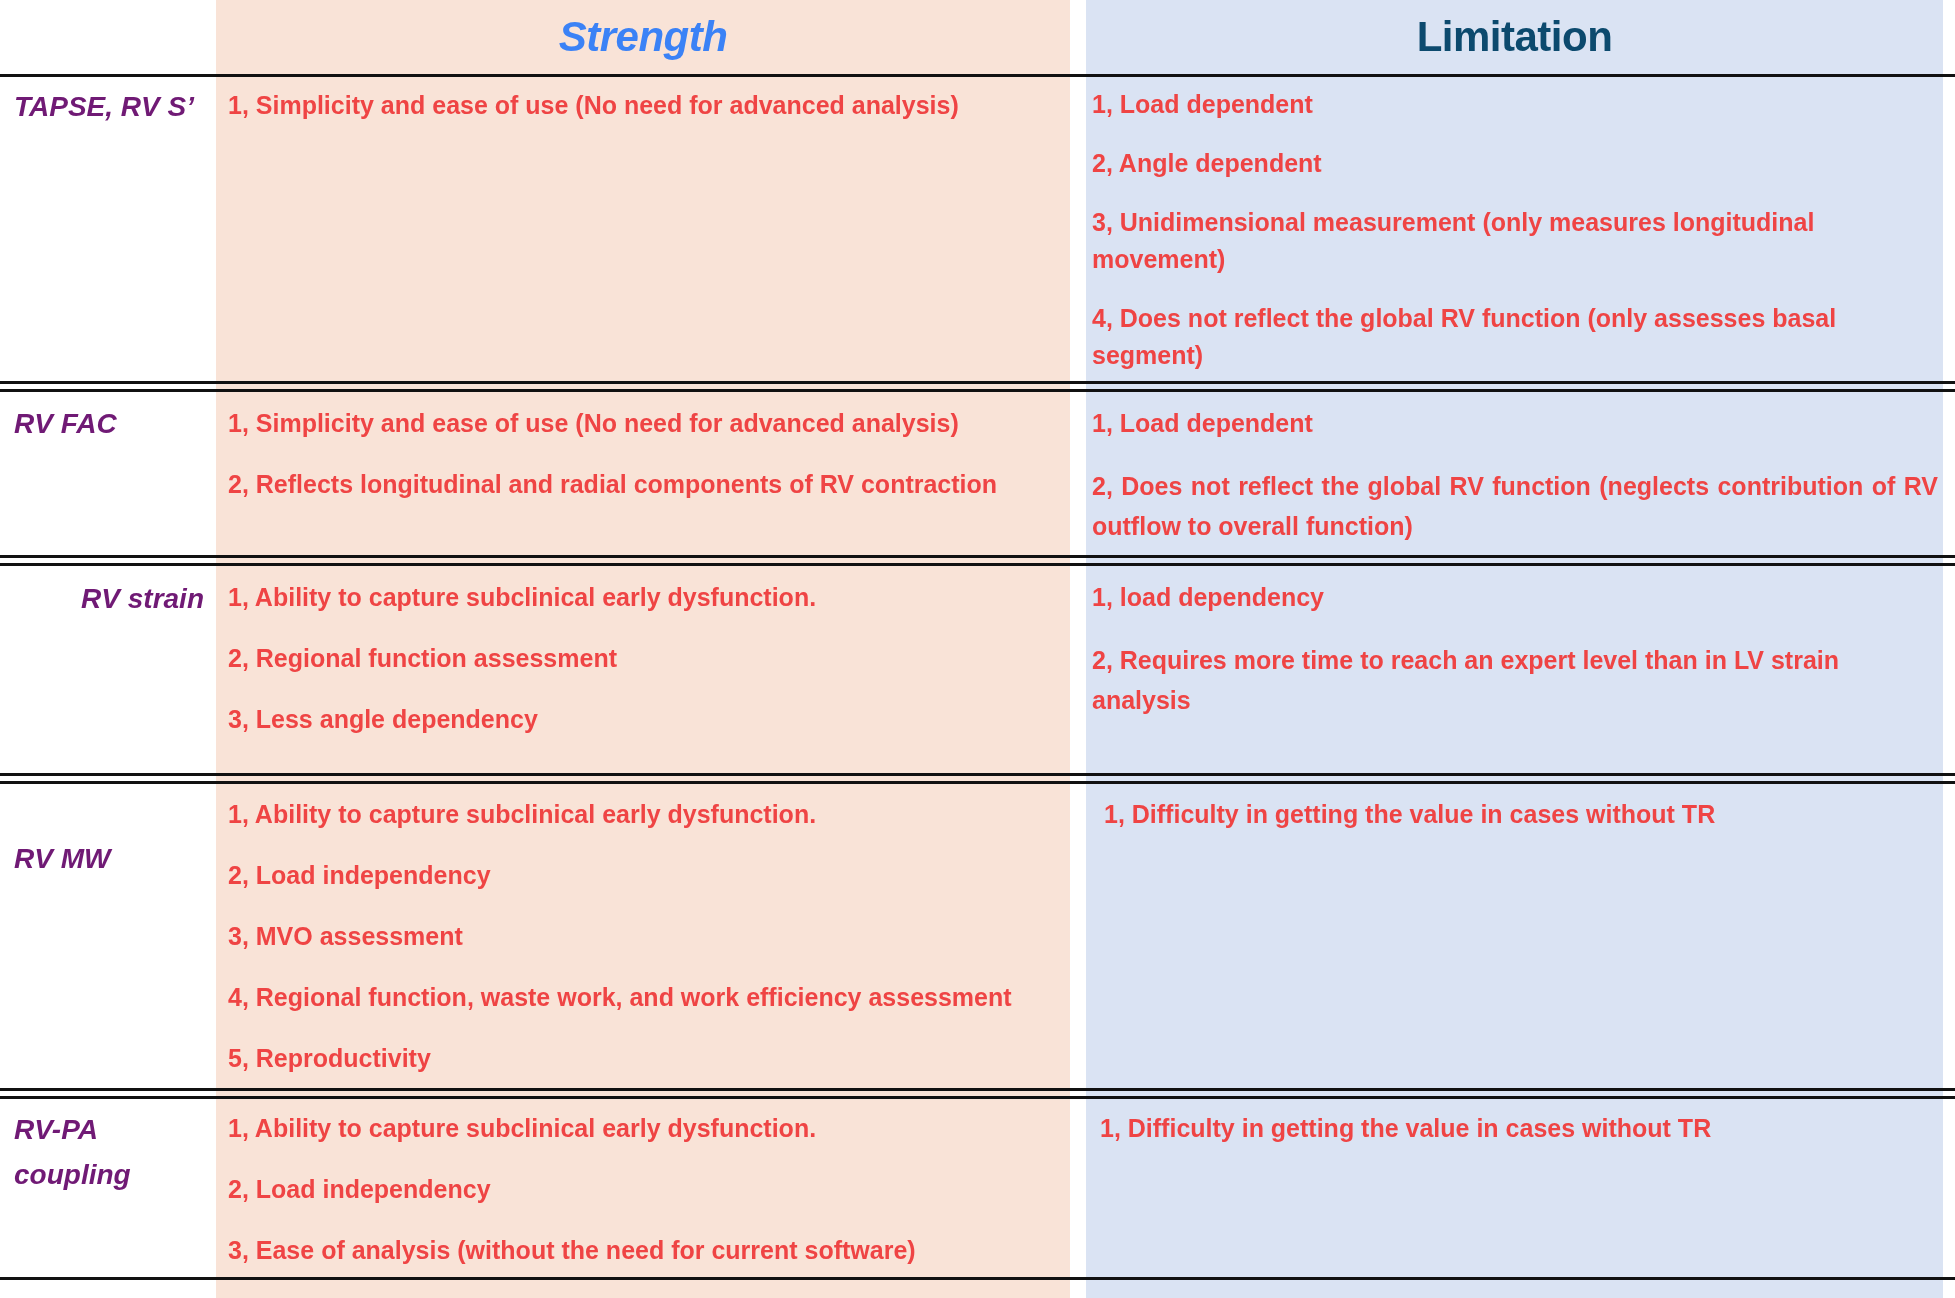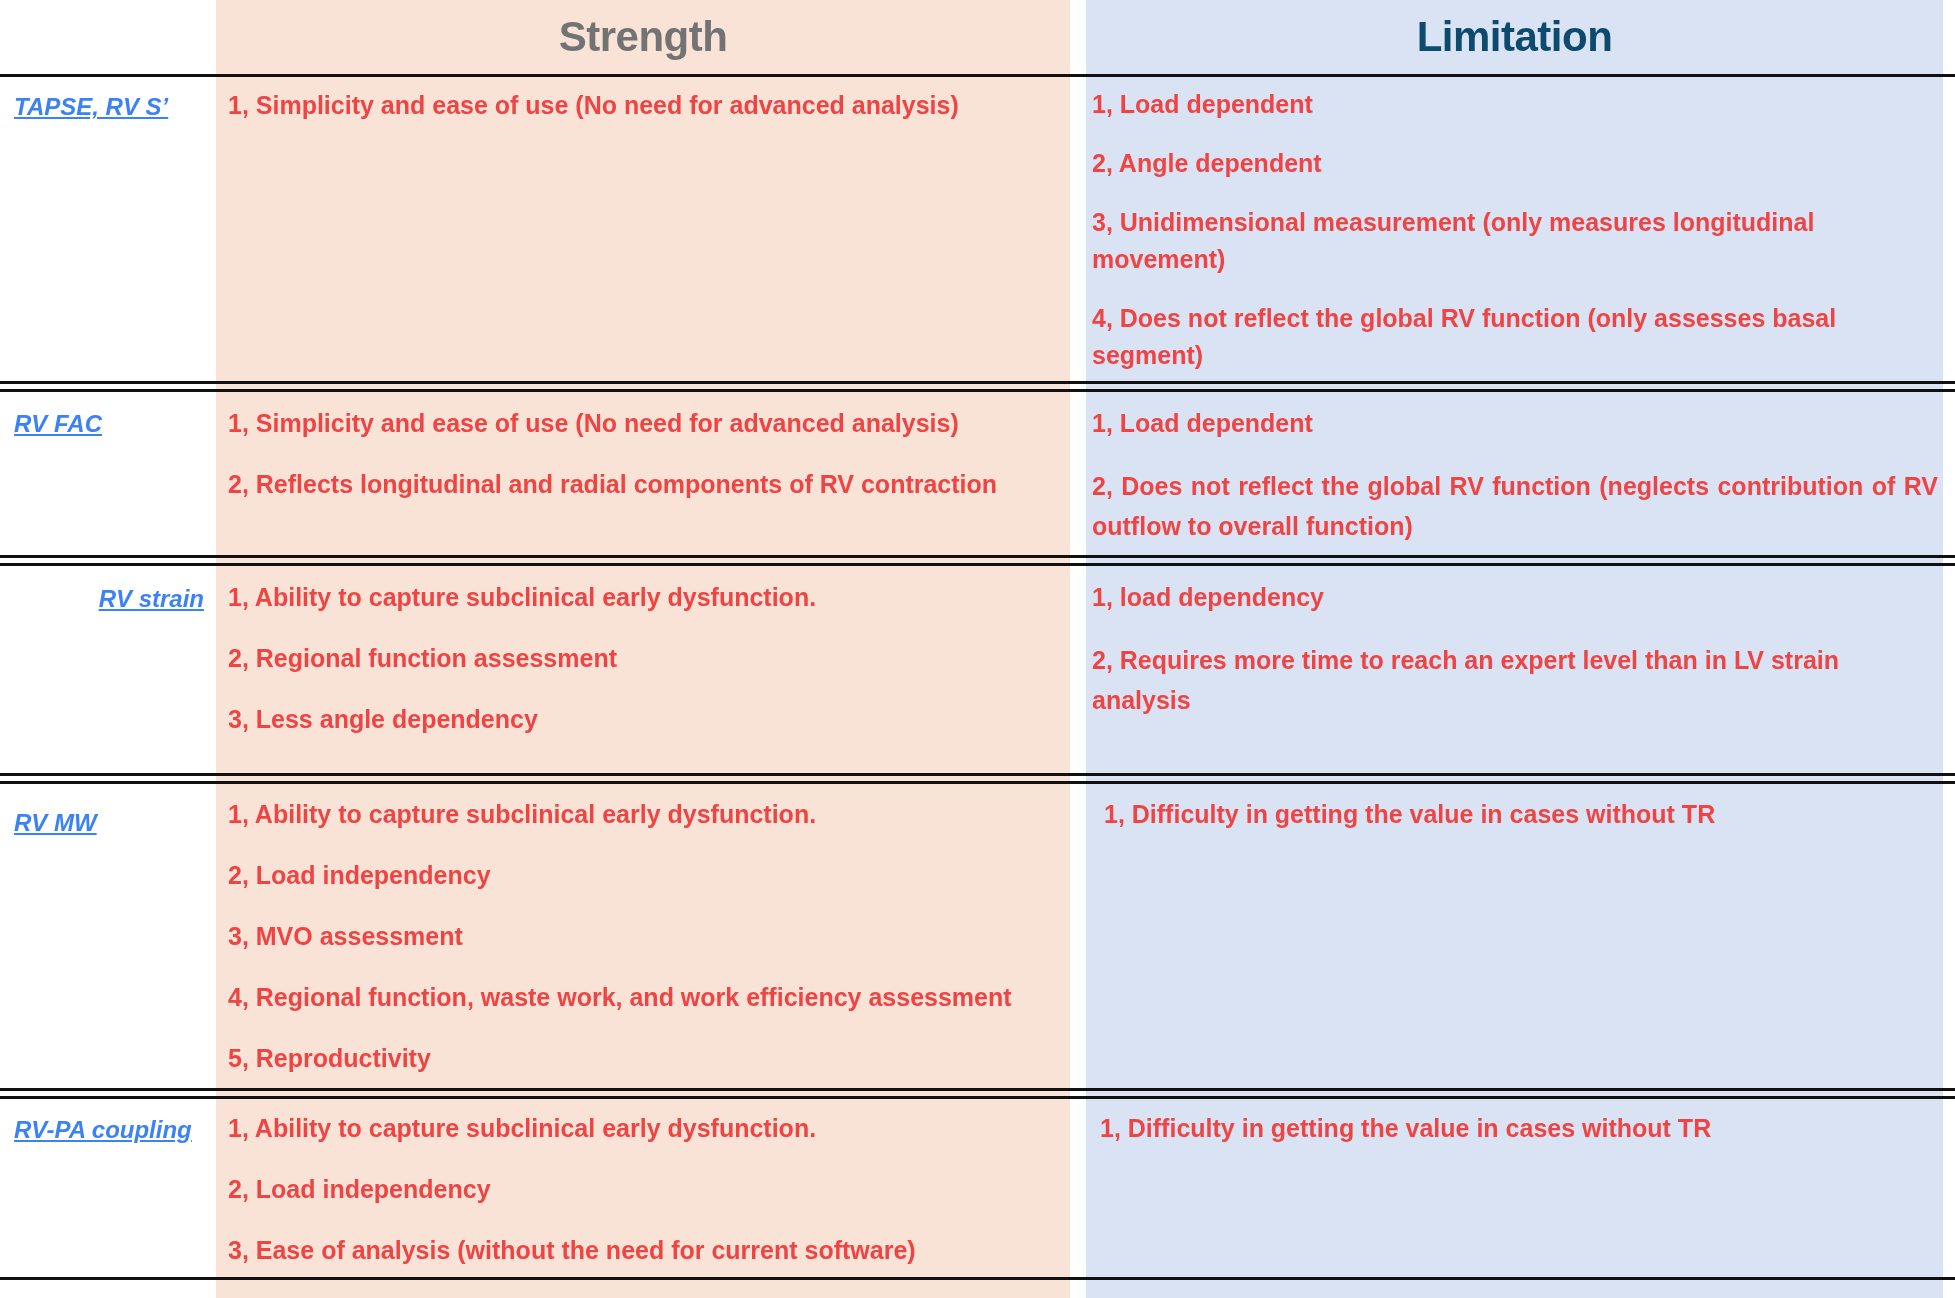--- a/index.html
+++ b/index.html
@@ -3,24 +3,24 @@
 <meta charset="utf-8">
 <style>
   html, body { margin: 0; padding: 0; background: #ffffff; }
   body { width: 1955px; height: 1298px; position: relative; overflow: hidden;
          font-family: "Liberation Sans", "DejaVu Sans", sans-serif; }
   .col-bg { position: absolute; top: 0; height: 1298px; }
   .col-strength { left: 216px; width: 854px; background: #f9e3d7; }
   .col-limitation { left: 1086px; width: 857px; background: #dae3f3; }
   .header-cell { position: absolute; top: 0; height: 73px; display: flex; align-items: center; justify-content: center;
                  font-weight: bold; font-size: 42px; letter-spacing: -0.5px; }
-  .hdr-strength { left: 216px; width: 854px; color: #737373; }
+  .hdr-strength { left: 216px; width: 854px; color: #3b82f6; font-style: italic; }
   .hdr-limitation { left: 1086px; width: 857px; color: #0c4a6e; }
   .hline { position: absolute; left: 0; width: 1955px; height: 3px; background: #111; }
-  .row-label { position: absolute; left: 14px; font-style: italic; font-weight: bold; font-size: 24px; color: #3b82f6; line-height: 45px; width: 190px; text-decoration: underline; }
+  .row-label { position: absolute; left: 14px; font-style: italic; font-weight: bold; font-size: 28px; color: #701a75; line-height: 45px; width: 190px; }
   .cell { position: absolute; font-weight: bold; font-size: 25px; color: #ef4444; }
   .cell-strength { left: 228px; width: 835px; }
   .cell-limitation { left: 1092px; width: 846px; }
   .item { line-height: 37px; margin-bottom: 24px; }
   .just { text-align: justify; }
 </style>
 </head>
 <body>
 
 <div class="col-bg col-strength"></div>
@@ -65,21 +65,21 @@
 <div class="cell cell-strength" style="top:579px;">
   <div class="item">1, Ability to capture subclinical early dysfunction.</div>
   <div class="item">2, Regional function assessment</div>
   <div class="item">3, Less angle dependency</div>
 </div>
 <div class="cell cell-limitation" style="top:579px;">
   <div class="item">1, load dependency</div>
   <div class="item" style="line-height:40px;padding-right:40px">2, Requires more time to reach an expert level than in LV strain analysis</div>
 </div>
 
-<div class="row-label" style="top:800px;">RV MW</div>
+<div class="row-label" style="top:836px;">RV MW</div>
 <div class="cell cell-strength" style="top:796px;">
   <div class="item">1, Ability to capture subclinical early dysfunction.</div>
   <div class="item">2, Load independency</div>
   <div class="item">3, MVO assessment</div>
   <div class="item">4, Regional function, waste work, and work efficiency assessment</div>
   <div class="item">5, Reproductivity</div>
 </div>
 <div class="cell cell-limitation" style="top:796px;left:1104px;">
   <div class="item">1, Difficulty in getting the value in cases without TR</div>
 </div>

